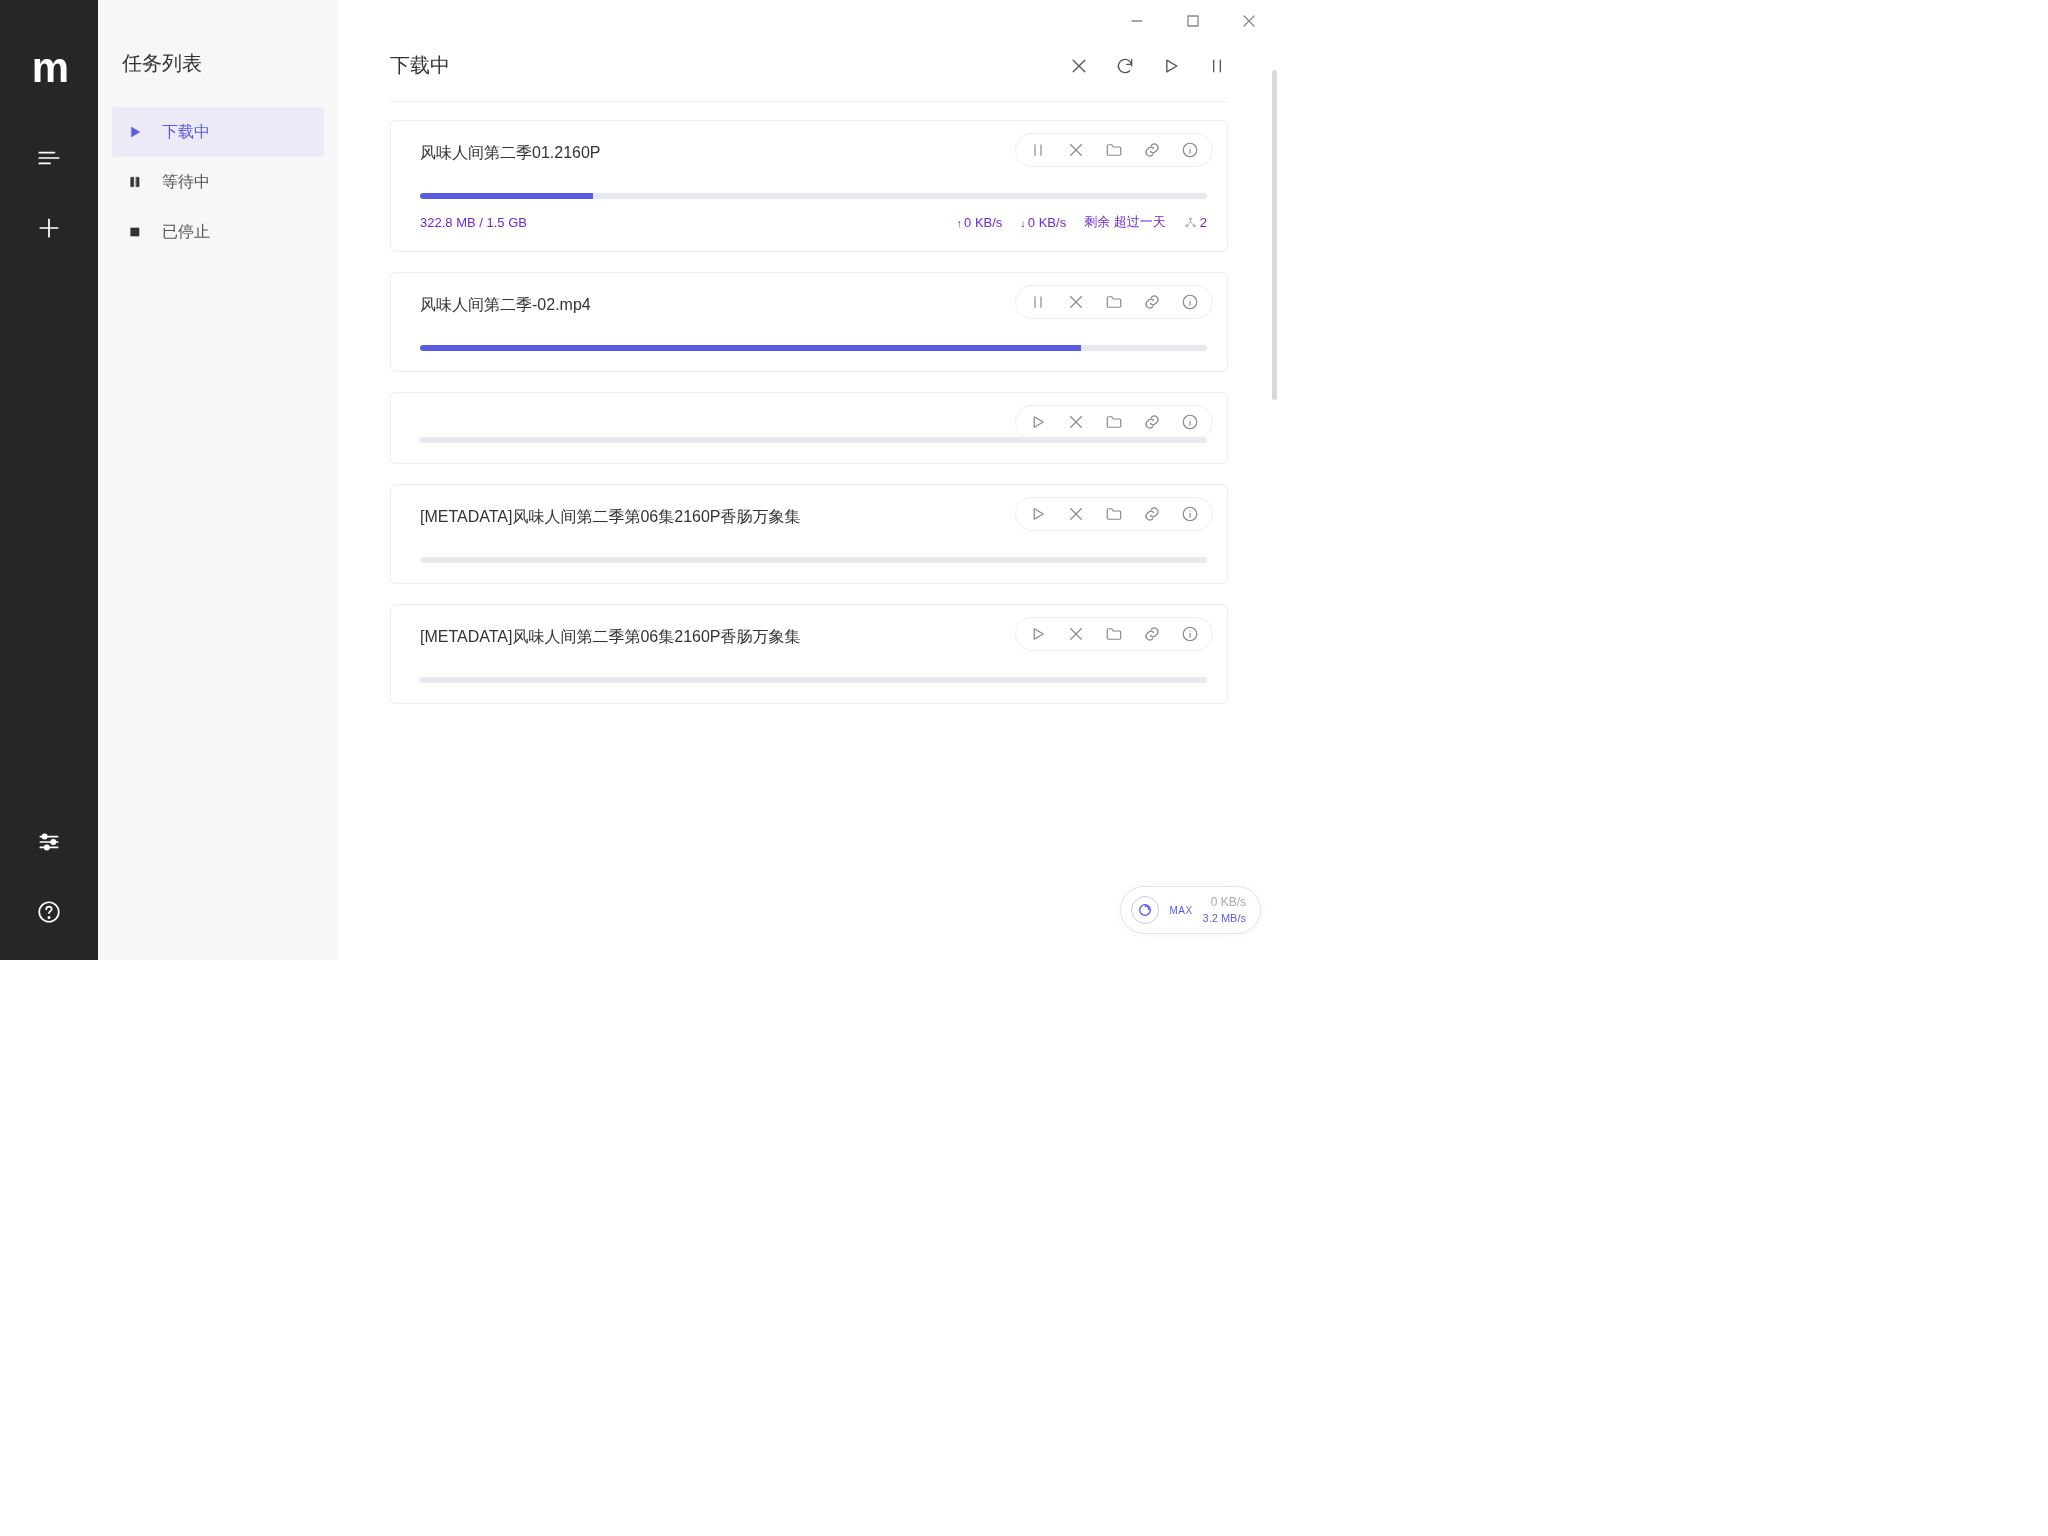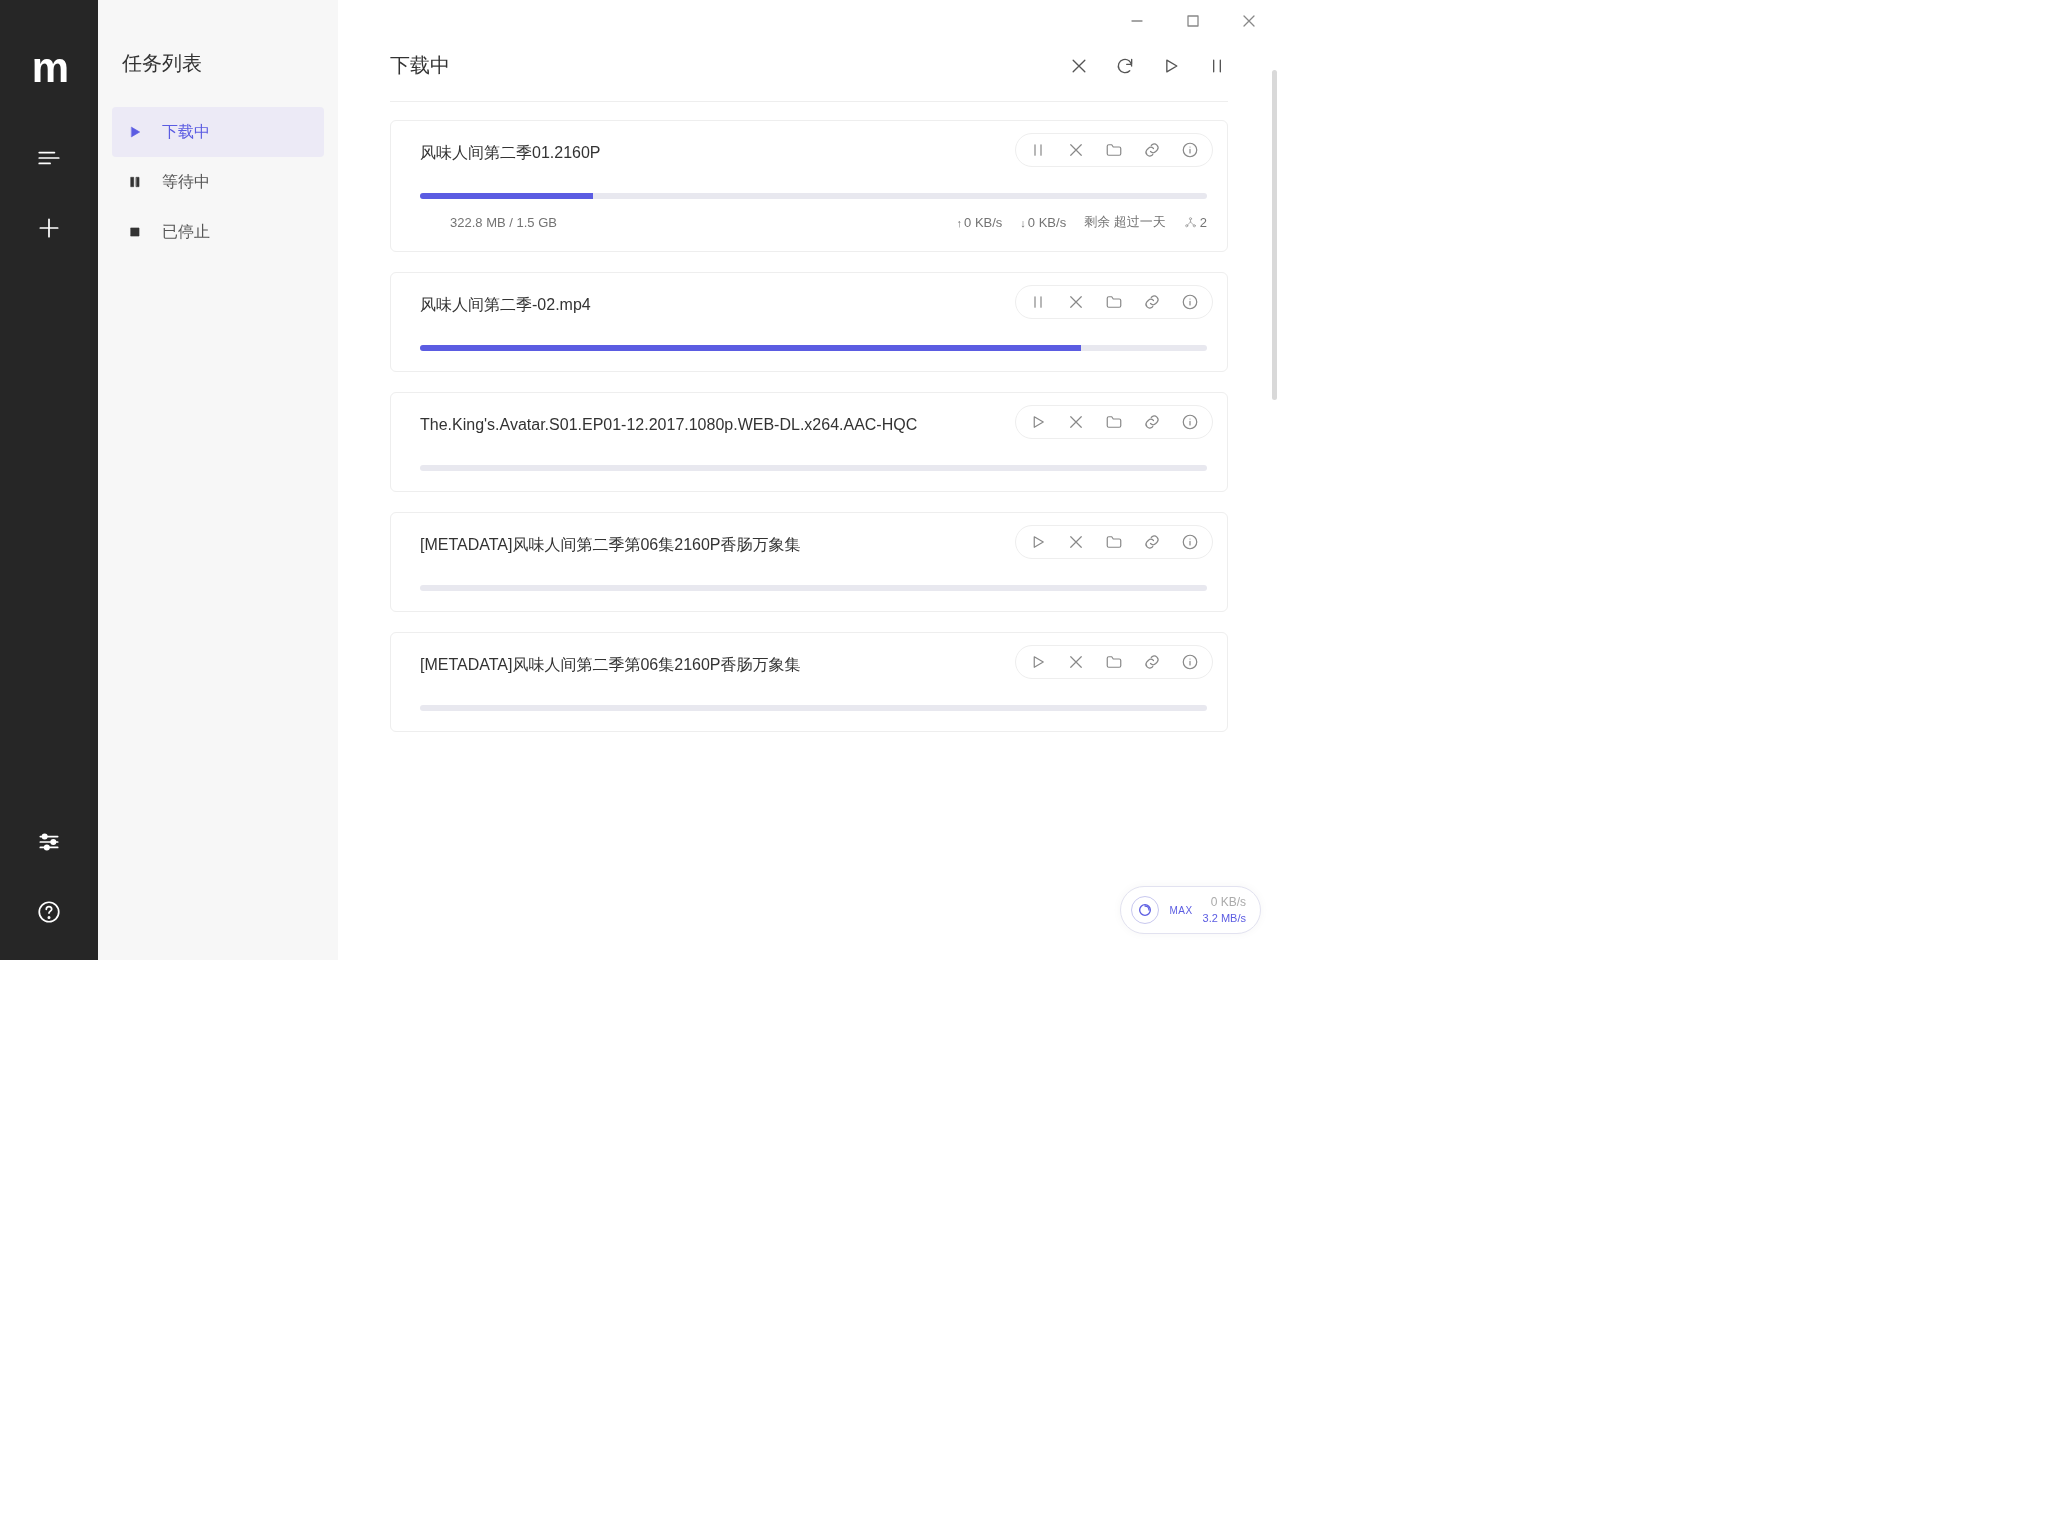--- a/index.html
+++ b/index.html
@@ -127,23 +127,22 @@
   border-radius:3px;
   margin-top: 26px;
   overflow:hidden;
 }
 .progress .bar { height:100%; background:#5b5ce2; }
 .task-stats {
   display:flex;
   align-items:center;
   margin-top: 14px;
   font-size:13px;
-  color:#737373;
+  color:#6d28d9;
   gap: 18px;
-  margin-left: 30px;
 }
 .task-stats .sz { margin-right:auto; }
 .task-stats .arrow { font-size:11px; margin-right:2px;}
 .task-stats svg { width:13px; height:13px; stroke:#9b9b9b; fill:none; stroke-width:1.5; vertical-align:-2px; margin-right:3px;}
 
 
 .speed-bubble {
   position:absolute;
   bottom: 26px; right: 19px;
   background:#fff;
@@ -357,21 +356,20 @@
                 <circle cx="12" cy="12" r="9"></circle>
                 <path d="M12 8v.01M12 11v5"></path>
               </svg>
             </div>
     </div>
     <div class="progress">
             <div class="bar" style="width:84%"></div>
           </div>
   </div>
   <div class="task">
-    <div class="task-name">The.King's.Avatar.S01.EP01-12.2017.1080p.WEB-DL.x264.AAC-HQC</div>
     <div class="task-actions">
       <div class="tbtn">
               <svg viewBox="0 0 24 24">
                 <path d="M7 5l12 7-12 7z"></path>
               </svg>
             </div>
       <div class="tbtn">
               <svg viewBox="0 0 24 24">
                 <path d="M5 5l14 14M19 5L5 19"></path>
               </svg>

